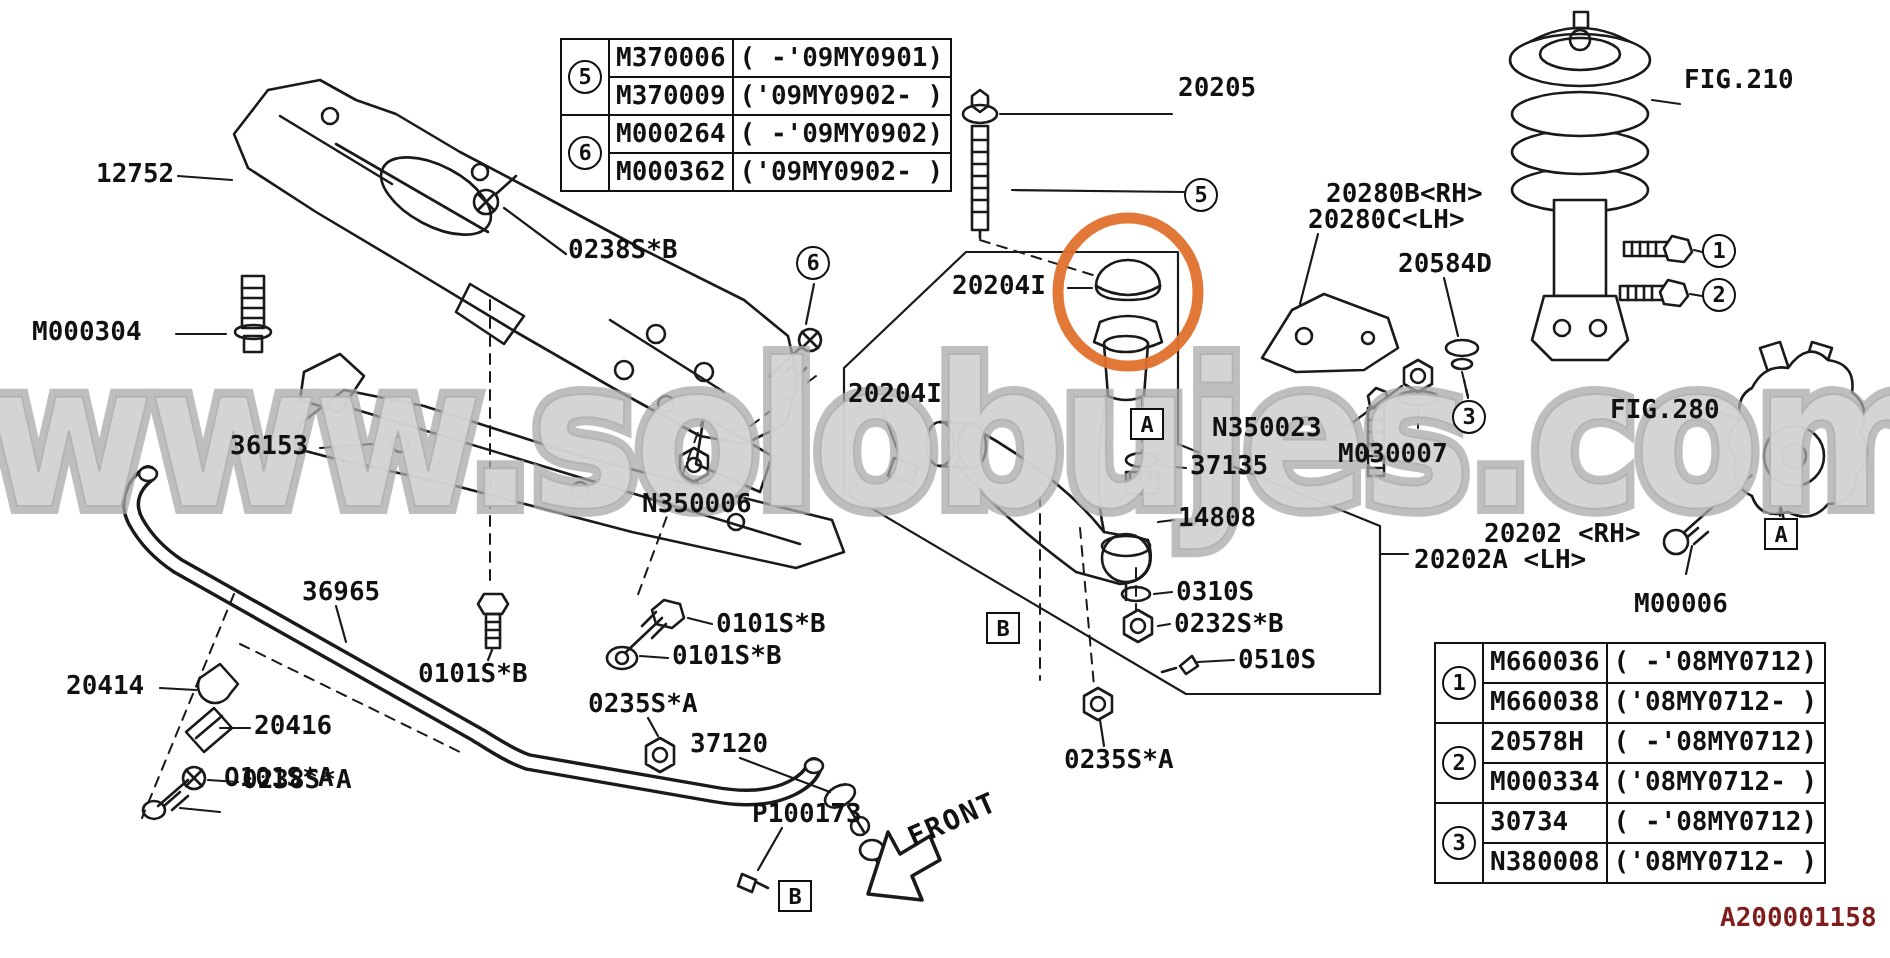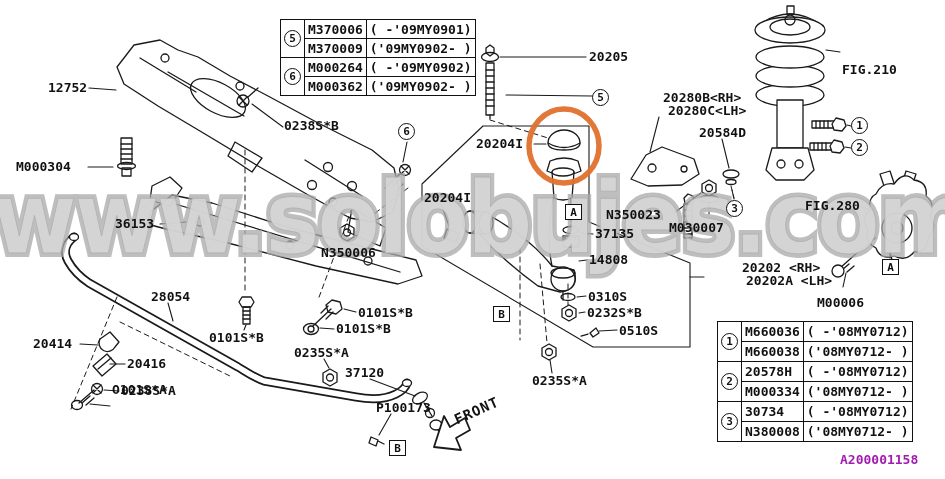--- a/index.html
+++ b/index.html
@@ -21,21 +21,21 @@
        justify-content:center;background:#fff;box-sizing:border-box;}
   table.ref{position:absolute;z-index:32;border-collapse:collapse;background:#fff;
        font:bold 13px "DejaVu Sans Mono",monospace;color:#111;}
   table.ref td{border:1.6px solid #111;padding:0 3px;white-space:pre;height:18px;}
   #tbl-bottom td{height:19px;}
   td.refcell{text-align:center;padding:0 2px;}
   td.refcell span{display:inline-flex;width:17px;height:17px;border:1.5px solid #111;
        border-radius:50%;align-items:center;justify-content:center;font-size:11px;background:#fff;box-sizing:border-box;}
   .front{position:absolute;z-index:30;font:bold 14px "DejaVu Sans Mono",monospace;color:#111;
        transform:rotate(-24deg);transform-origin:0 50%;letter-spacing:1px;}
-  .docnum{position:absolute;z-index:32;font:bold 13px "DejaVu Sans Mono",monospace;color:#a21caf;}
+  .docnum{position:absolute;z-index:32;font:bold 13px "DejaVu Sans Mono",monospace;color:#7f1d1d;margin-left:20px;}
 </style>
 </head>
 <body>
 
 <div id="stage">
 
   <svg id="art" width="945" height="479" viewBox="0 0 945 479">
     <g stroke="#1a1a1a" stroke-width="1.3" fill="none" stroke-linejoin="round" stroke-linecap="round">
 
       <path d="M117,67 L134,45 L160,40 L178,50 L198,57 L230,76 L268,96 L320,124 L372,150 L394,168 L399,190 L393,212 L372,222 L350,218 L310,196 L258,166 L205,134 L158,106 L124,84 Z"></path>
@@ -244,49 +244,49 @@
   </svg>
 
   <div class="wm wm-stroke">www.solobujes.com</div>
   <div class="wm wm-fill">www.solobujes.com</div>
 
   <div class="lbl" style="left:48px;top:81px">12752</div>
   <div class="lbl" style="left:16px;top:160px">M000304</div>
   <div class="lbl" style="left:284px;top:119px">0238S*B</div>
   <div class="lbl" style="left:115px;top:217px">36153</div>
   <div class="lbl" style="left:321px;top:246px">N350006</div>
-  <div class="lbl" style="left:151px;top:290px">28054</div>
+  <div class="lbl" style="left:151px;top:290px">36965</div>
   <div class="lbl" style="left:33px;top:337px">20414</div>
   <div class="lbl" style="left:127px;top:357px">20416</div>
   <div class="lbl" style="left:121px;top:384px">0238S*A</div>
   <div class="lbl" style="left:112px;top:383px">O101S*A</div>
   <div class="lbl" style="left:209px;top:331px">0101S*B</div>
   <div class="lbl" style="left:358px;top:306px">0101S*B</div>
   <div class="lbl" style="left:336px;top:322px">0101S*B</div>
   <div class="lbl" style="left:294px;top:346px">0235S*A</div>
   <div class="lbl" style="left:345px;top:366px">37120</div>
   <div class="lbl" style="left:376px;top:401px">P100173</div>
-  <div class="lbl" style="left:589px;top:50px">20205</div>
+  <div class="lbl" style="left:589px;top:38px">20205</div>
   <div class="lbl" style="left:476px;top:137px">20204I</div>
   <div class="lbl" style="left:424px;top:191px">20204I</div>
   <div class="lbl" style="left:663px;top:91px">20280B&lt;RH&gt;</div>
-  <div class="lbl" style="left:668px;top:104px">20280C&lt;LH&gt;</div>
+  <div class="lbl" style="left:654px;top:104px">20280C&lt;LH&gt;</div>
   <div class="lbl" style="left:699px;top:126px">20584D</div>
-  <div class="lbl" style="left:842px;top:63px">FIG.210</div>
+  <div class="lbl" style="left:842px;top:34px">FIG.210</div>
   <div class="lbl" style="left:805px;top:199px">FIG.280</div>
   <div class="lbl" style="left:817px;top:296px">M00006</div>
   <div class="lbl" style="left:606px;top:208px">N350023</div>
   <div class="lbl" style="left:669px;top:221px">M030007</div>
   <div class="lbl" style="left:595px;top:227px">37135</div>
   <div class="lbl" style="left:589px;top:253px">14808</div>
   <div class="lbl" style="left:588px;top:290px">0310S</div>
   <div class="lbl" style="left:587px;top:306px">0232S*B</div>
   <div class="lbl" style="left:619px;top:324px">0510S</div>
   <div class="lbl" style="left:742px;top:261px">20202 &lt;RH&gt;</div>
-  <div class="lbl" style="left:746px;top:274px">20202A &lt;LH&gt;</div>
+  <div class="lbl" style="left:707px;top:274px">20202A &lt;LH&gt;</div>
   <div class="lbl" style="left:532px;top:374px">0235S*A</div>
 
   <div class="front" style="left:455px;top:412px">FRONT</div>
 
   <div class="callout" style="left:592px;top:89px">5</div>
   <div class="callout" style="left:398px;top:123px">6</div>
   <div class="callout" style="left:851px;top:117px">1</div>
   <div class="callout" style="left:851px;top:139px">2</div>
   <div class="callout" style="left:726px;top:200px">3</div>
 

